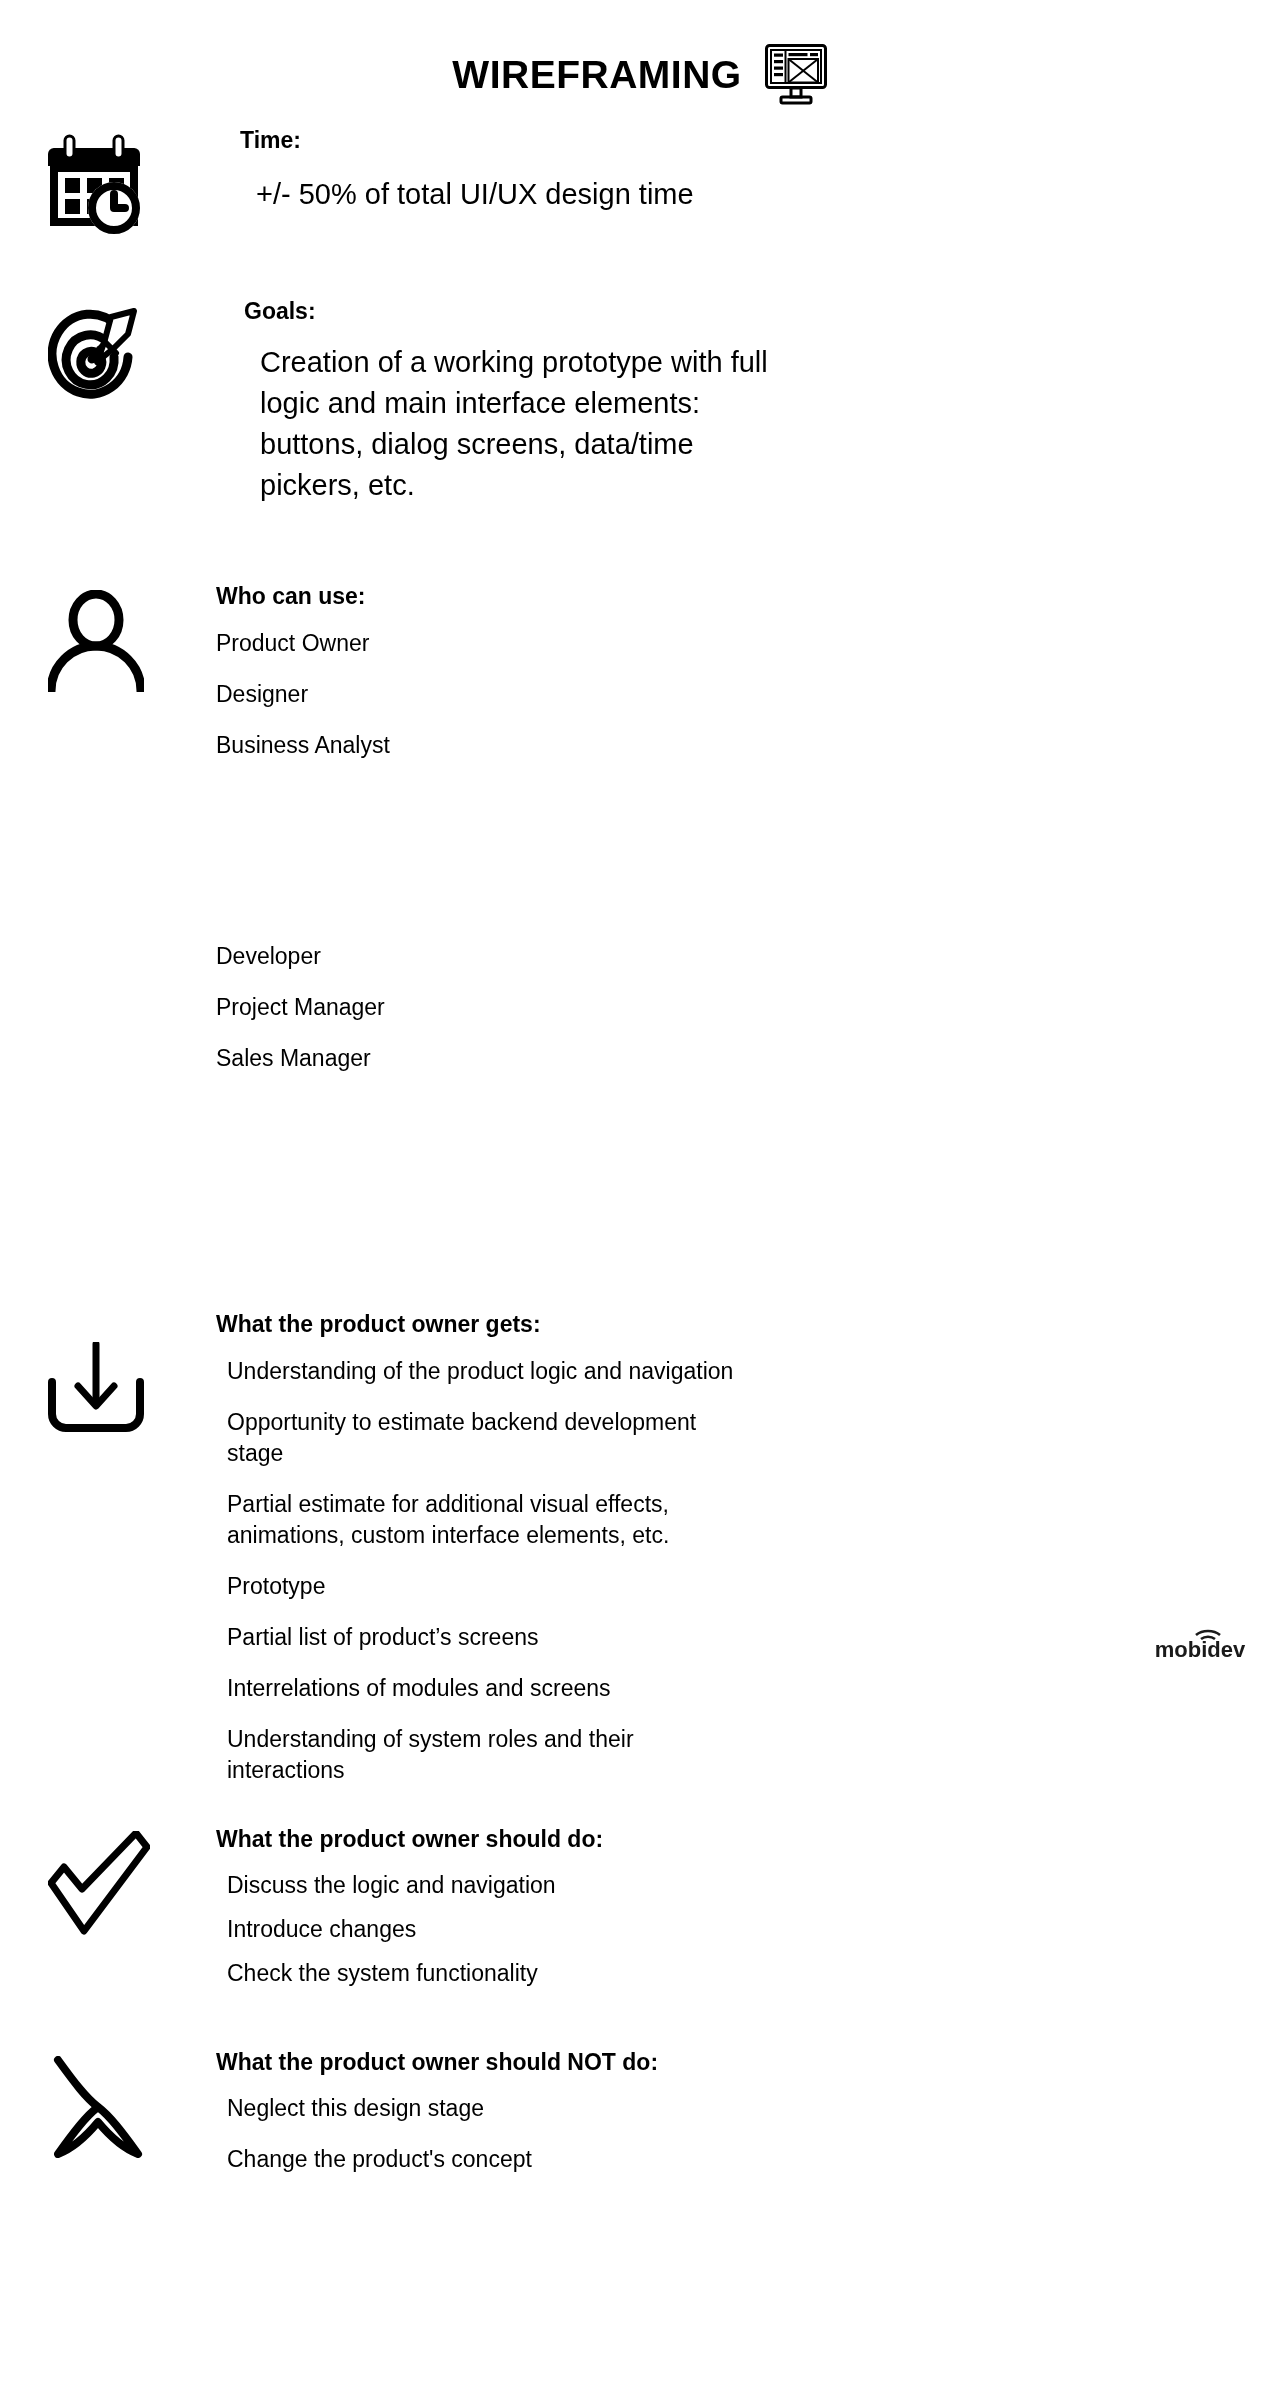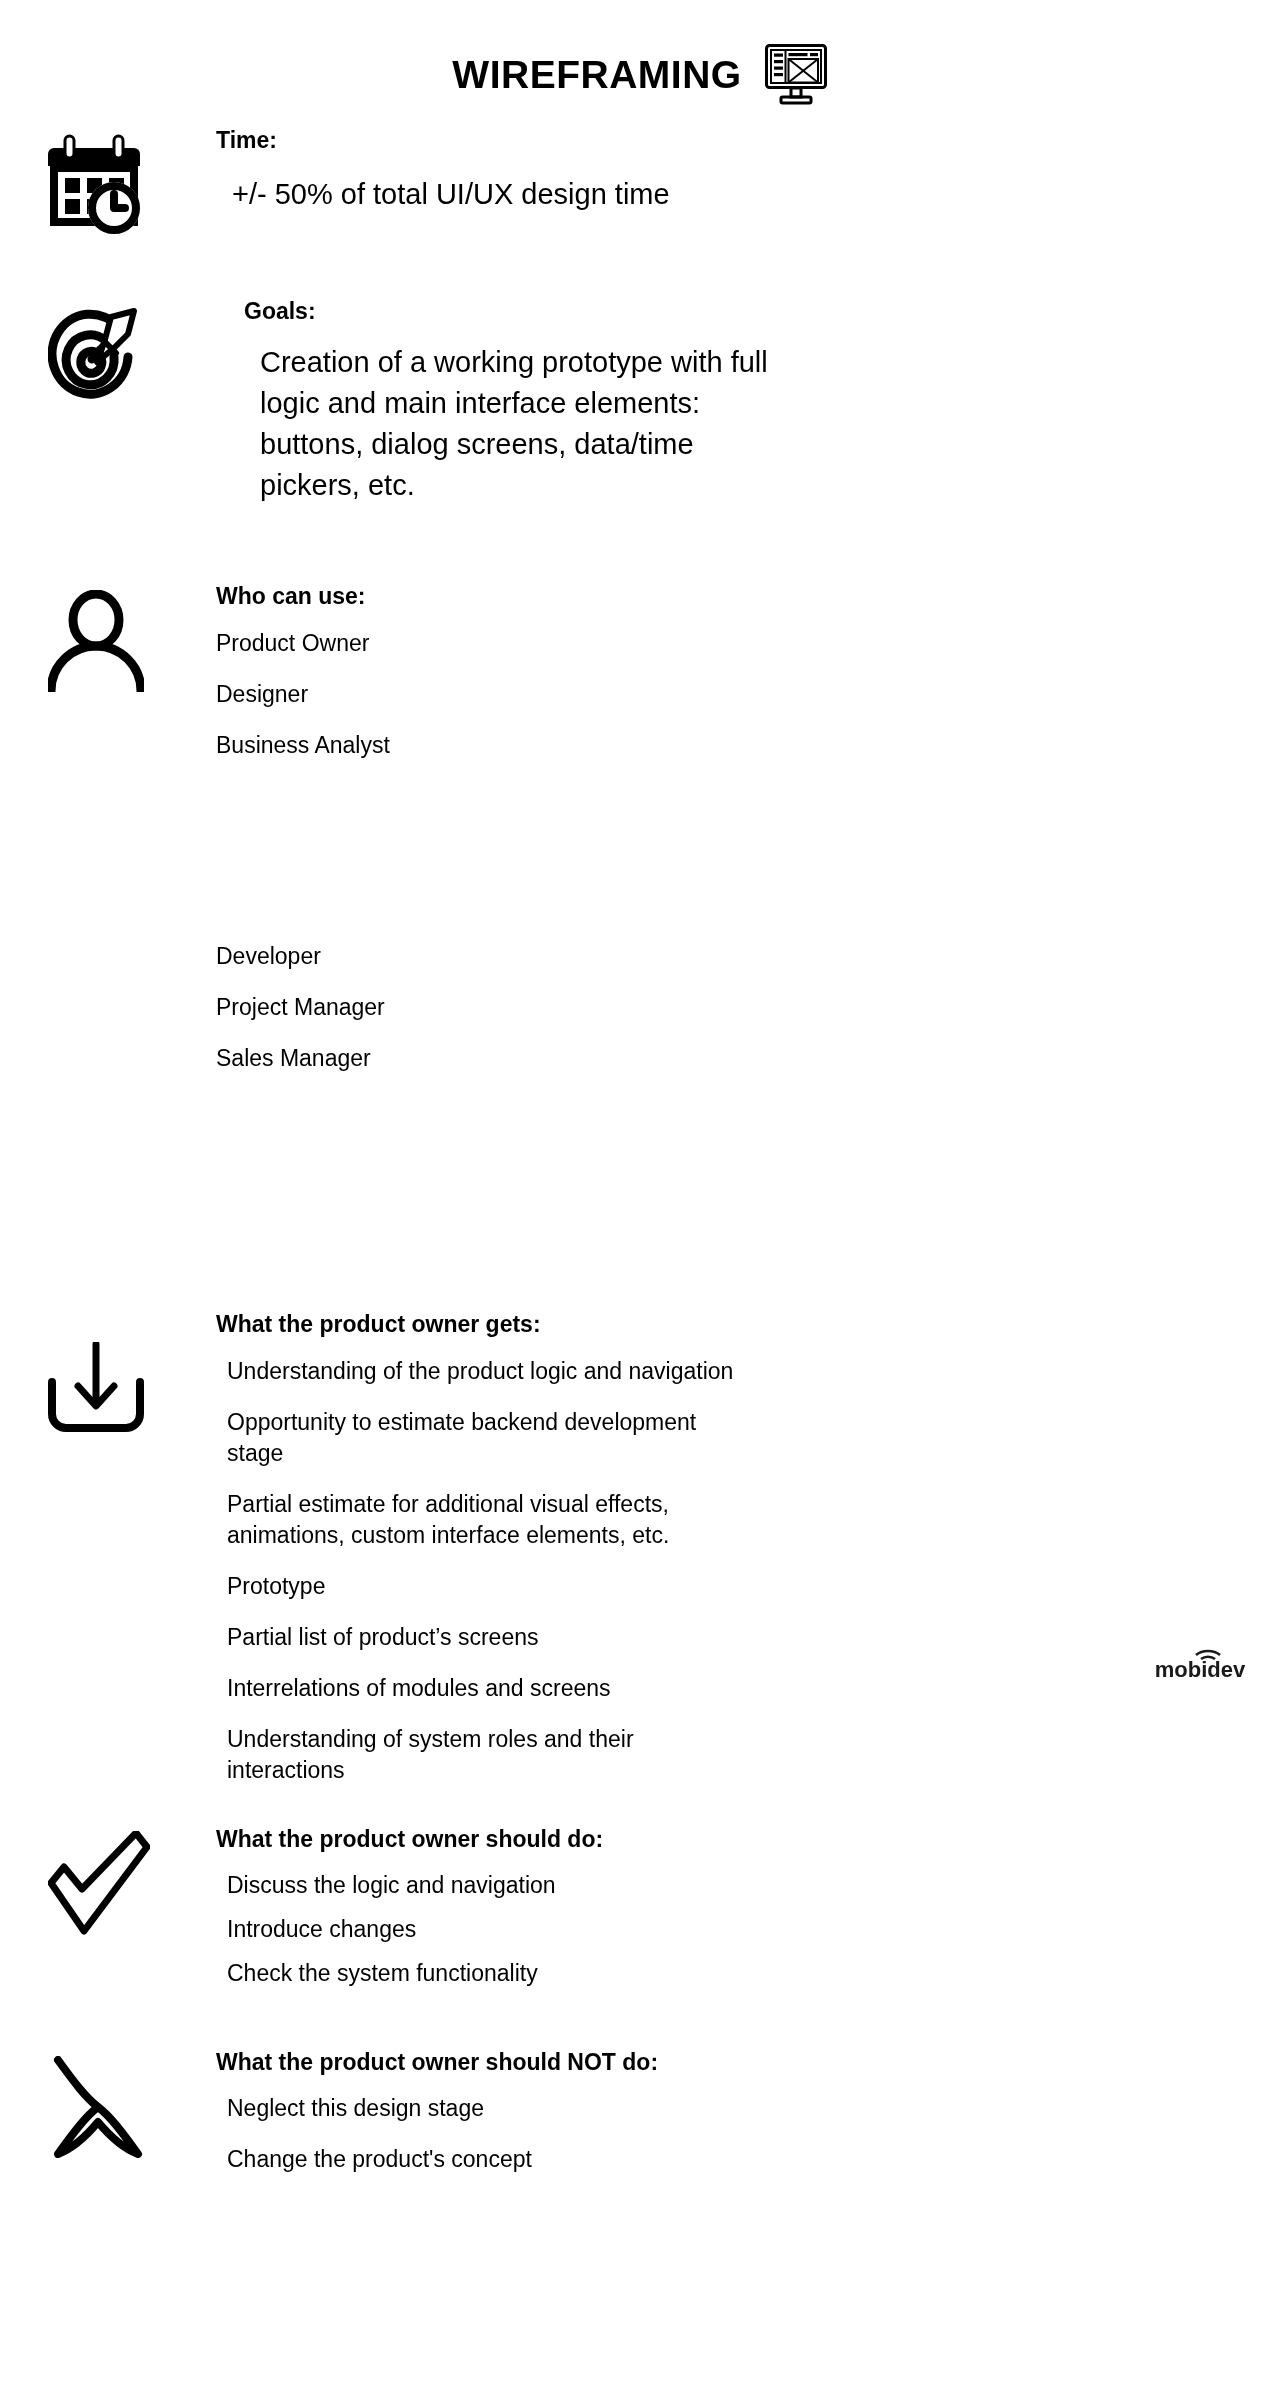--- a/index.html
+++ b/index.html
@@ -103,21 +103,21 @@
     flex: 0 0 313px;
   }
   .roles-col .role {
     font-size: 23px;
     line-height: 1.35;
     margin-bottom: 20px;
   }
   .roles-col .role:last-child { margin-bottom: 0; }
 
   
-  .sec-time     { margin-top: 40px; }
+  .sec-time     { margin-top: 40px; gap: 24px; }
   .sec-goals    { margin-top: 63px; gap: 28px; }
   .sec-who      { margin-top: 60px; }
   .sec-gets     { margin-top: 56px; }
   .sec-do       { margin-top: 28px; }
   .sec-notdo    { margin-top: 48px; }
 
   .sec-time .icon-col    { padding-top: 8px; }
   .sec-goals .icon-col   { padding-top: 8px; }
   .sec-who .icon-col     { padding-top: 8px; }
   .sec-gets .icon-col    { padding-top: 32px; }
@@ -127,21 +127,21 @@
   .sec-time .sec-heading   { margin-bottom: 19px; }
   .sec-gets .sec-heading   { margin-bottom: 17px; }
   .sec-do .sec-heading     { margin-bottom: 16px; }
   .sec-notdo .sec-heading  { margin-bottom: 16px; }
   .sec-who .sec-heading    { margin-bottom: 17px; }
 
   
   .footer {
     position: absolute;
     right: 26px;
-    bottom: 8px;
+    bottom: 28px;
     display: flex;
     align-items: flex-end;
   }
   .logo-svg { display: block; }
 </style>
 </head>
 <body>
 
 <div class="page">
 

